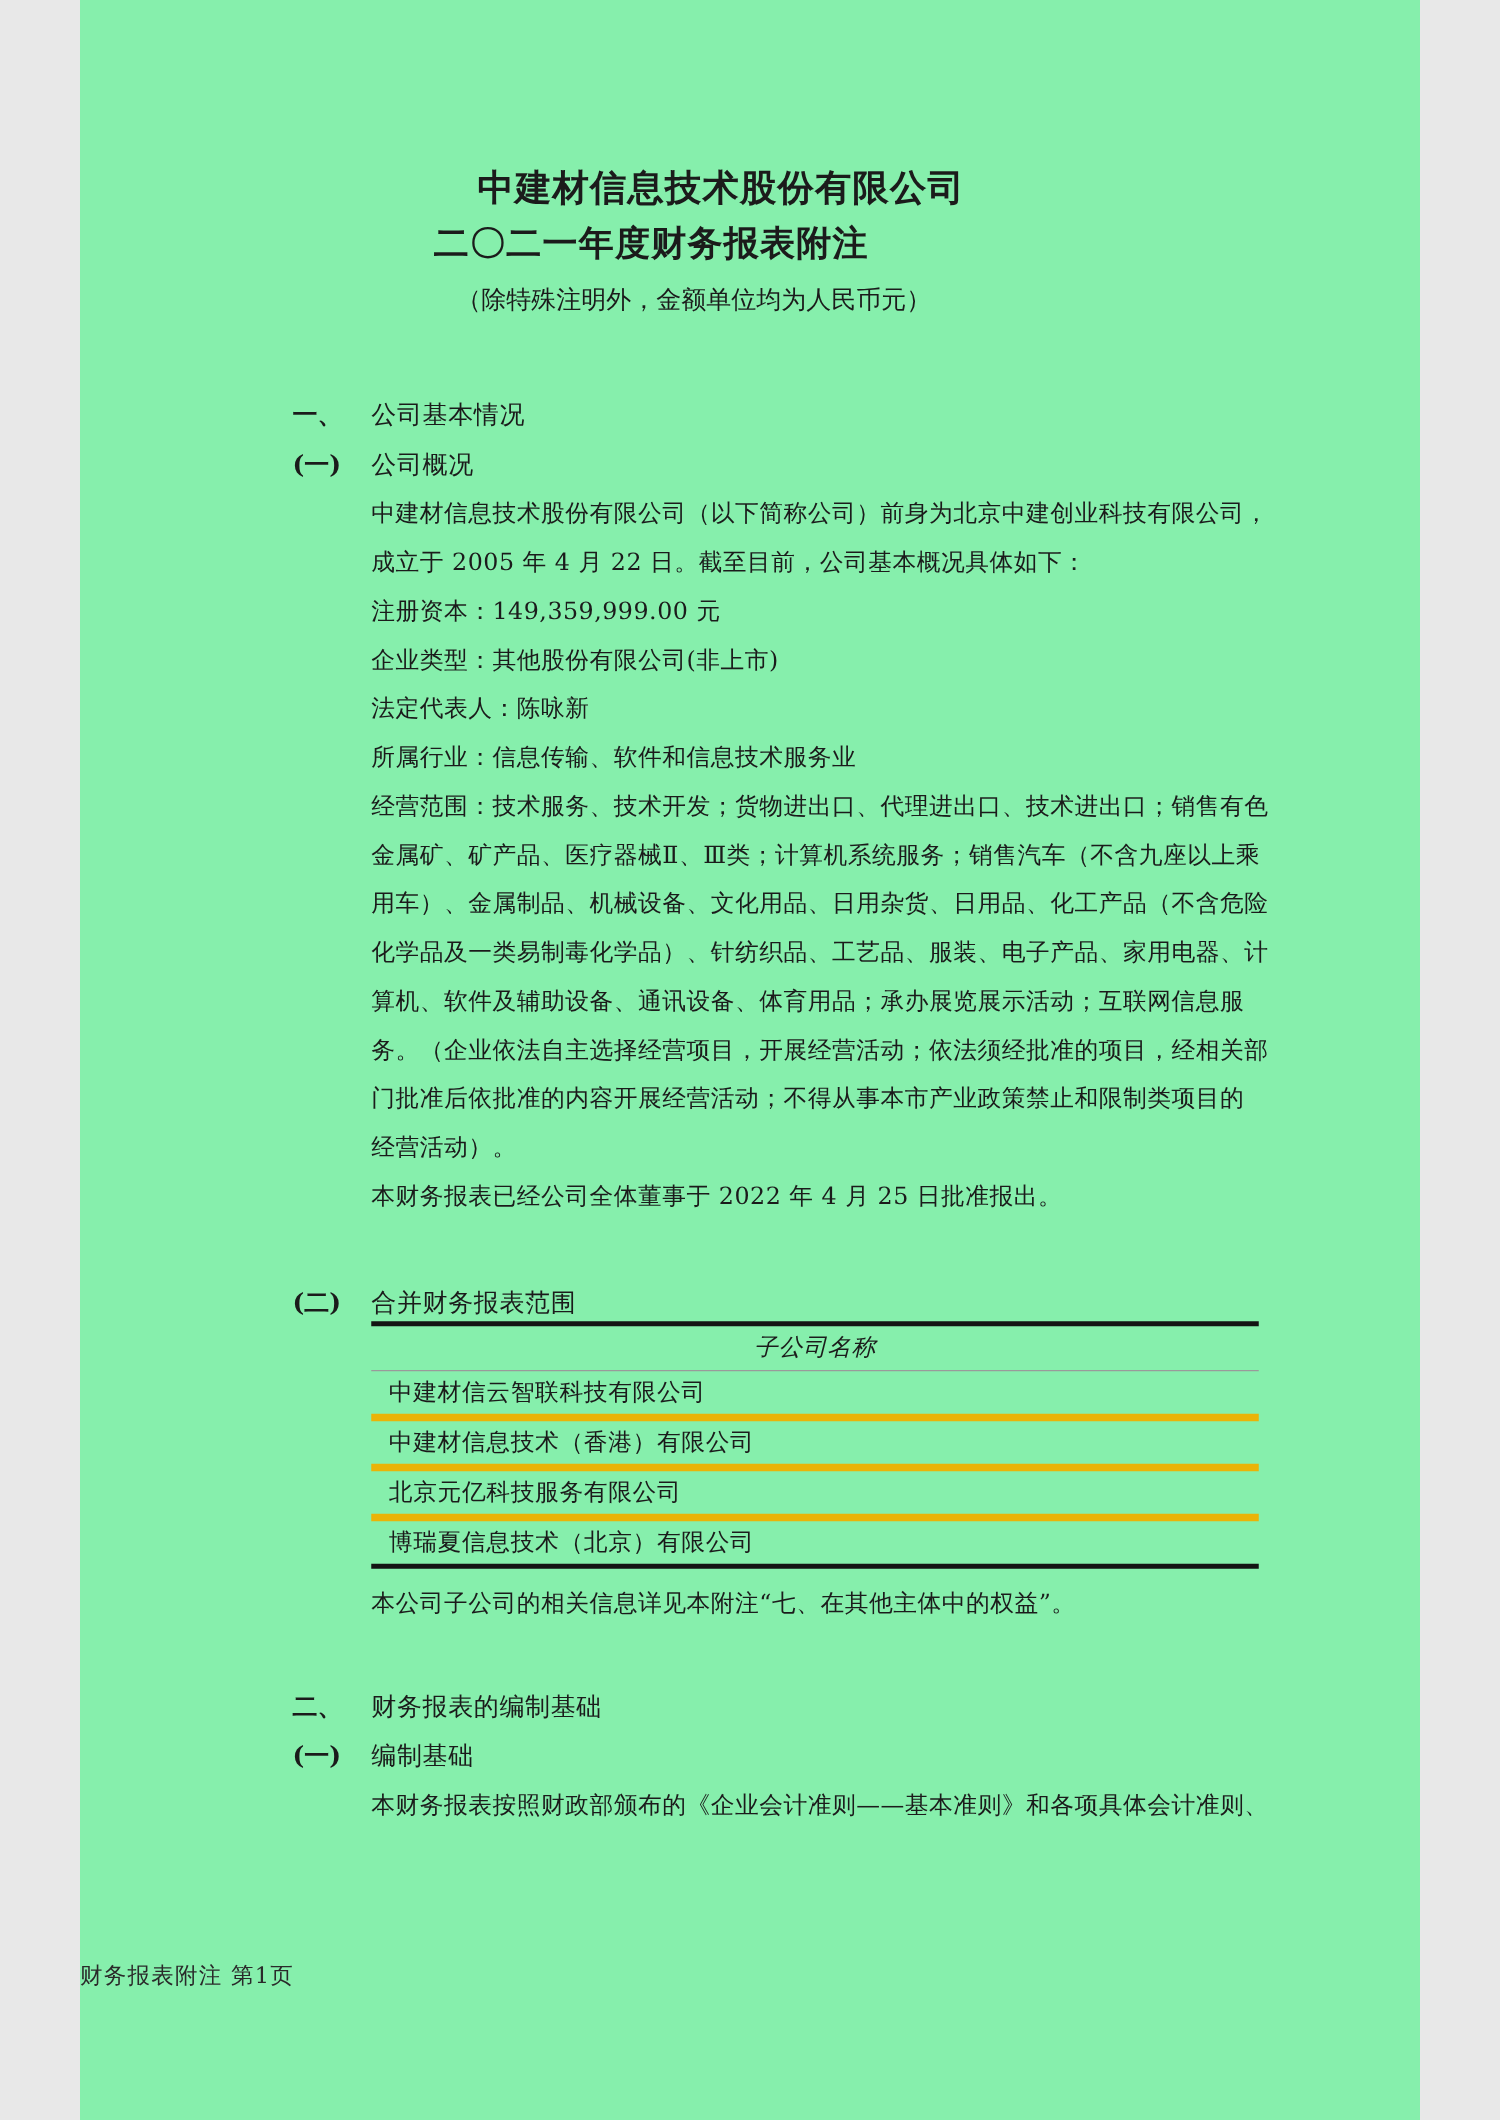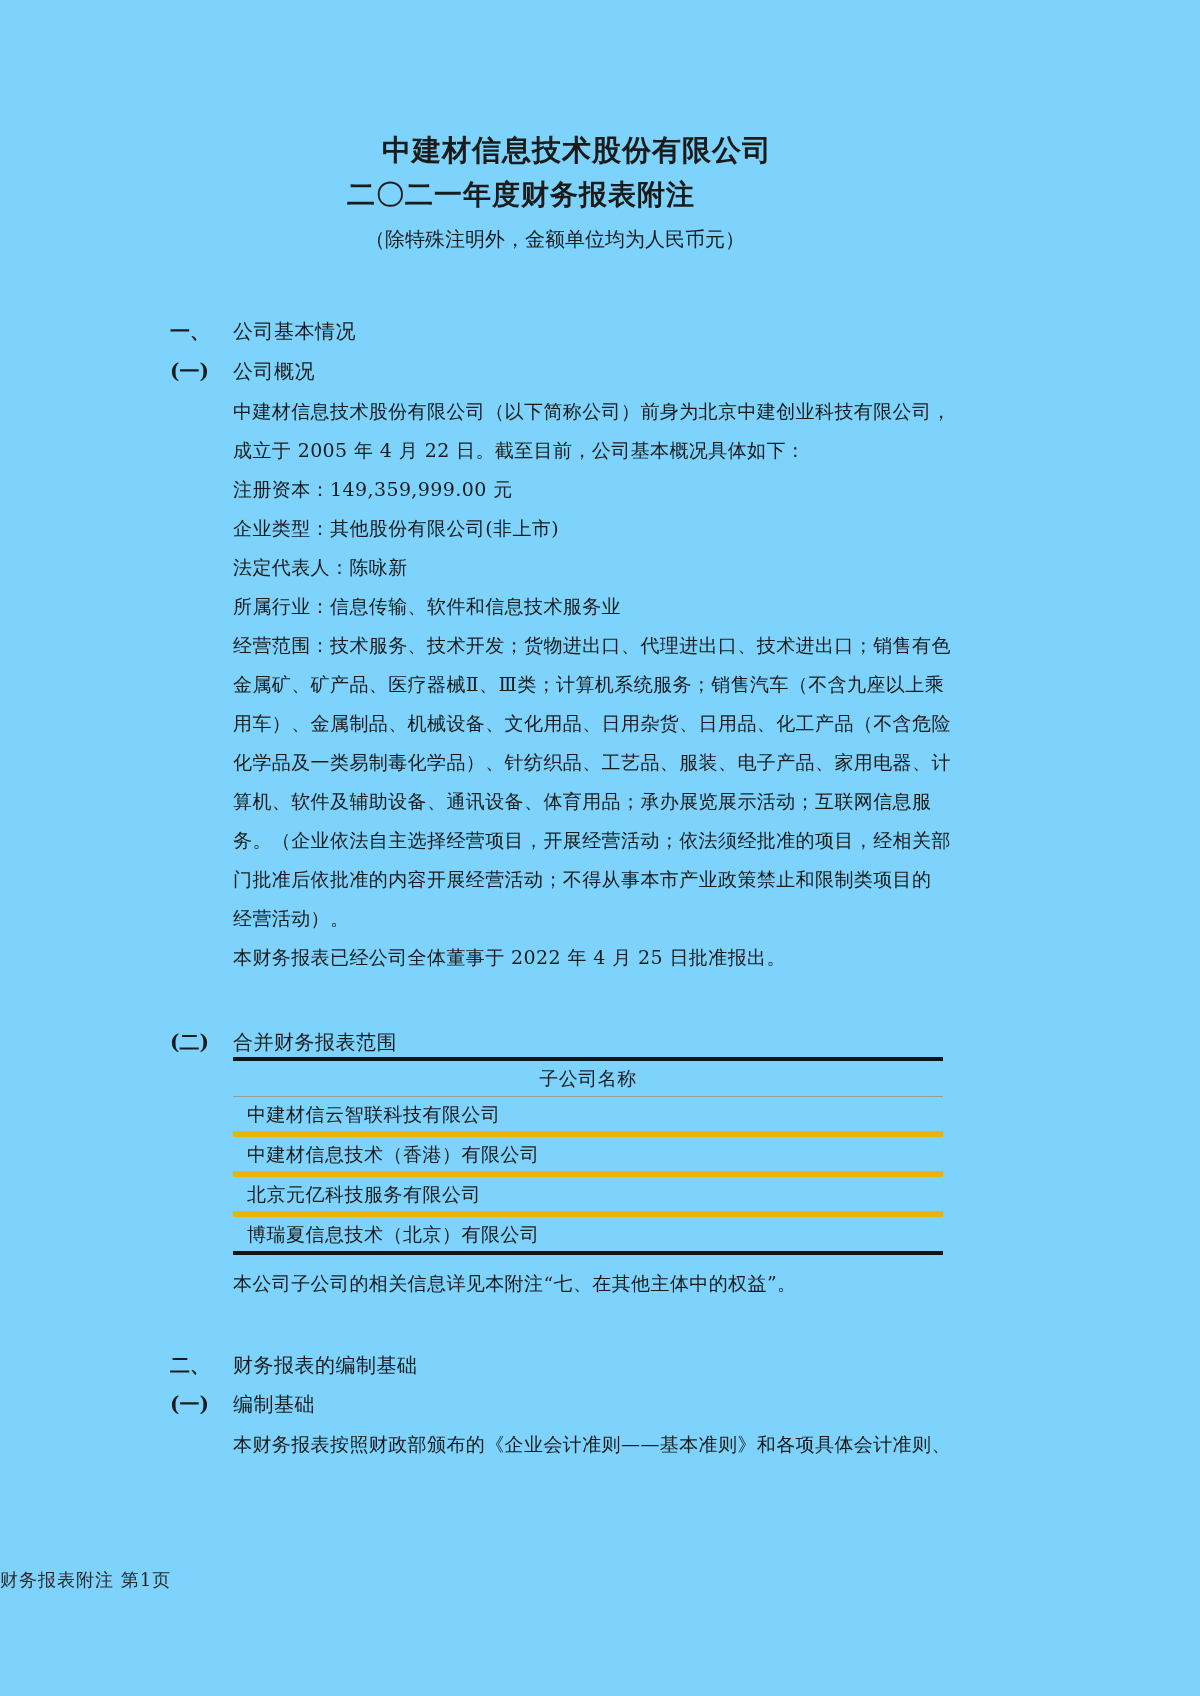--- a/index.html
+++ b/index.html
@@ -1,21 +1,21 @@
 <!DOCTYPE html>
 <html><head>
 <meta charset="utf-8">
 <style>
   html, body { margin: 0; padding: 0; background: #e8e8e8; }
   .page {
     position: relative;
-    width: 1200px;
+    width: 1072px;
     height: 1696px;
     margin: 0 auto;
-    background: #7dd3fc;
+    background: #86efac;
     color: #1b1b1b;
     font-family: "DejaVu Serif", "Liberation Serif", serif;
     overflow: hidden;
   }
   
   .titles { padding-top: 132px; }
   .title-line { text-align: center; position: relative; }
   .t1 { font-size: 29px; font-weight: 700; letter-spacing: 1px; line-height: 36px; left: -23px; }
   .t2 { font-size: 28px; font-weight: 700; letter-spacing: 1px; line-height: 36px; left: -79px; margin-top: 9px; }
   .sub { font-size: 20px; line-height: 26px; left: -45px; margin-top: 13px; }
@@ -50,20 +50,21 @@
     margin-left: 63px;
     width: 710px;
     border-top: 4px solid #141414;
     border-bottom: 4px solid #141414;
   }
   .tr-head {
     height: 35px; line-height: 35px;
     text-align: center; font-size: 19px;
     border-bottom: 1px solid #9a9a9a;
     letter-spacing: 0.5px;
+    font-style: italic;
   }
   .tr {
     height: 34px; line-height: 34px;
     padding-left: 14px; font-size: 19px;
     border-bottom: 6px solid #eab308;
     letter-spacing: 0.5px;
     white-space: nowrap;
   }
   .tr:last-child { border-bottom: none; }
   .tnote {

